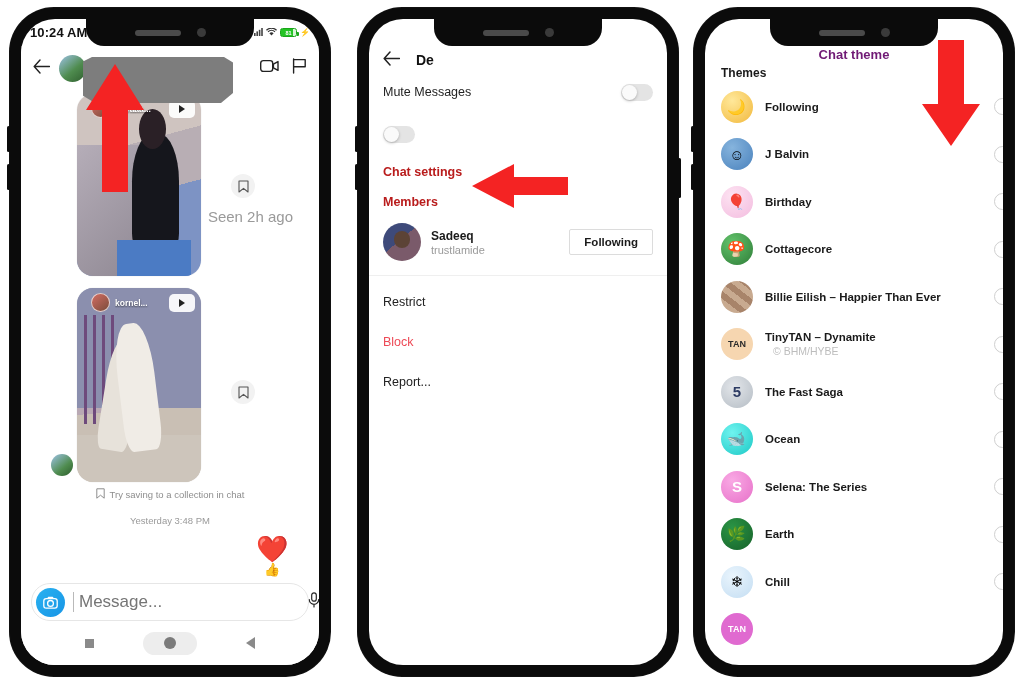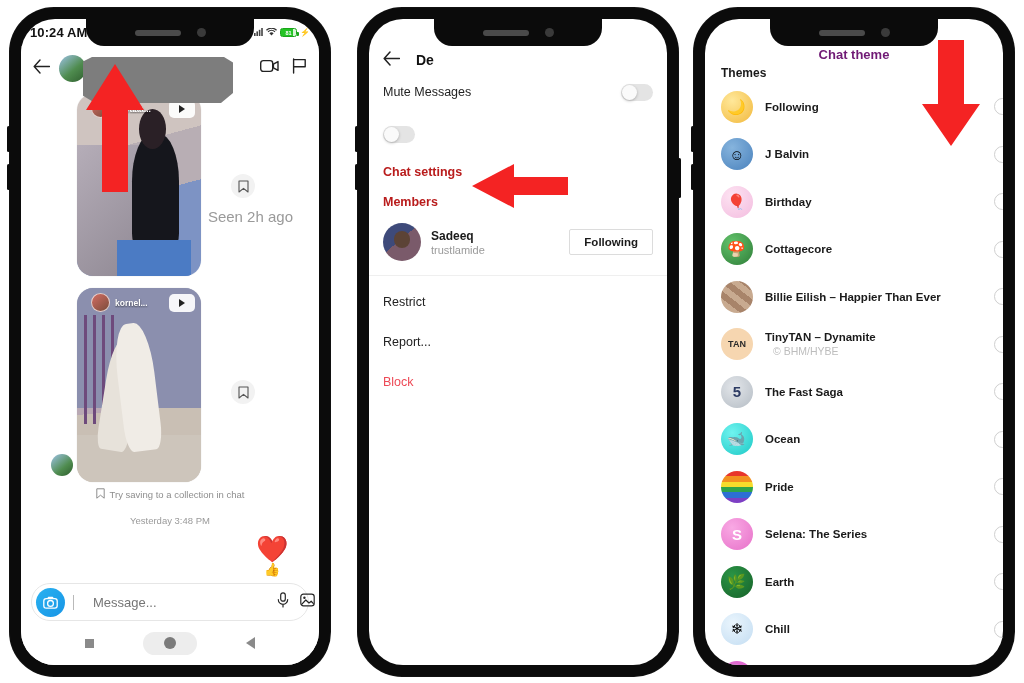--- a/index.html
+++ b/index.html
@@ -146,23 +146,23 @@
     font-size: 15px; color: #9a9a9a; }
 
   .composer {
     position: absolute; left: 10px; right: 10px; bottom: 44px; height: 38px;
     border: 1px solid #e6e6e6; border-radius: 22px; background: #fff;
     display: flex; align-items: center; padding: 0 9px 0 4px; gap: 8px;
   }
   .cam-btn { width: 29px; height: 29px; border-radius: 50%;
     background: linear-gradient(135deg,#2ab2f0,#1795e6);
     display: flex; align-items: center; justify-content: center; flex: none; }
-  .msg-input { flex: 1; font-size: 13px; color: #9b9b9b;
+  .msg-input { flex: 1; font-size: 17px; color: #9b9b9b;
     border: none; outline: none; background: transparent;
-    border-left: 1px solid #b9b9b9; padding-left: 19px; }
+    border-left: 1px solid #b9b9b9; padding-left: 5px; }
   .comp-icons { display: flex; align-items: center; gap: 11px; }
 
   .navbar {
     position: absolute; left: 0; right: 0; bottom: 0; height: 44px;
     display: flex; align-items: center; justify-content: space-around;
     background: #fff; padding: 0 40px;
   }
   .nav-sq { width: 9px; height: 9px; background: #8a8a8a; }
   .nav-home { width: 54px; height: 23px; border-radius: 13px; background: #ededed;
     display: flex; align-items: center; justify-content: center; }
@@ -453,22 +453,22 @@
           <div>
             <div class="member-name">Sadeeq</div>
             <div class="member-handle">trustlamide</div>
           </div>
           <div class="follow-btn">Following</div>
         </div>
 
         <div class="divider"></div>
 
         <div class="act-row">Restrict</div>
+        <div class="act-row danger">Block</div>
         <div class="act-row">Report...</div>
-        <div class="act-row danger">Block</div>
       </div>
     </div>
   </div>
 
   <div class="phone" id="phone3">
     <div class="sidebtn" style="left:-3px; top:118px; width:3px; height:26px;"></div>
     <div class="sidebtn" style="left:-3px; top:156px; width:3px; height:26px;"></div>
     <div class="screen">
 
       <div class="notch">
@@ -527,27 +527,20 @@
             <div class="th-ic" style="background: radial-gradient(circle at 40% 35%, rgb(227, 230, 234), rgb(180, 188, 196)); color: rgb(45, 59, 99); font-weight: 800;">5</div>
             <div class="th-txt">
               <div class="th-name">The Fast Saga</div>
             </div>
             <div class="radio"></div>
           </div>
           <div class="th-row">
             <div class="th-ic" style="background: radial-gradient(circle at 35% 30%, rgb(111, 243, 239), rgb(29, 201, 198));">🐋</div>
             <div class="th-txt">
               <div class="th-name">Ocean</div>
-            </div>
-            <div class="radio"></div>
-          </div>
-          <div class="th-row">
-            <div class="th-ic" style="background: linear-gradient(rgb(232, 53, 43) 0px, rgb(232, 53, 43) 17%, rgb(242, 144, 31) 17%, rgb(242, 144, 31) 34%, rgb(245, 220, 43) 34%, rgb(245, 220, 43) 50%, rgb(47, 163, 74) 50%, rgb(47, 163, 74) 67%, rgb(45, 111, 212) 67%, rgb(45, 111, 212) 84%, rgb(125, 63, 196) 84%, rgb(125, 63, 196) 100%);"></div>
-            <div class="th-txt">
-              <div class="th-name">Pride</div>
             </div>
             <div class="radio"></div>
           </div>
           <div class="th-row">
             <div class="th-ic" style="background: radial-gradient(circle at 35% 30%, rgb(249, 169, 228), rgb(231, 113, 201)); color: rgb(255, 255, 255); font-weight: 800;">S</div>
             <div class="th-txt">
               <div class="th-name">Selena: The Series</div>
             </div>
             <div class="radio"></div>
           </div>

